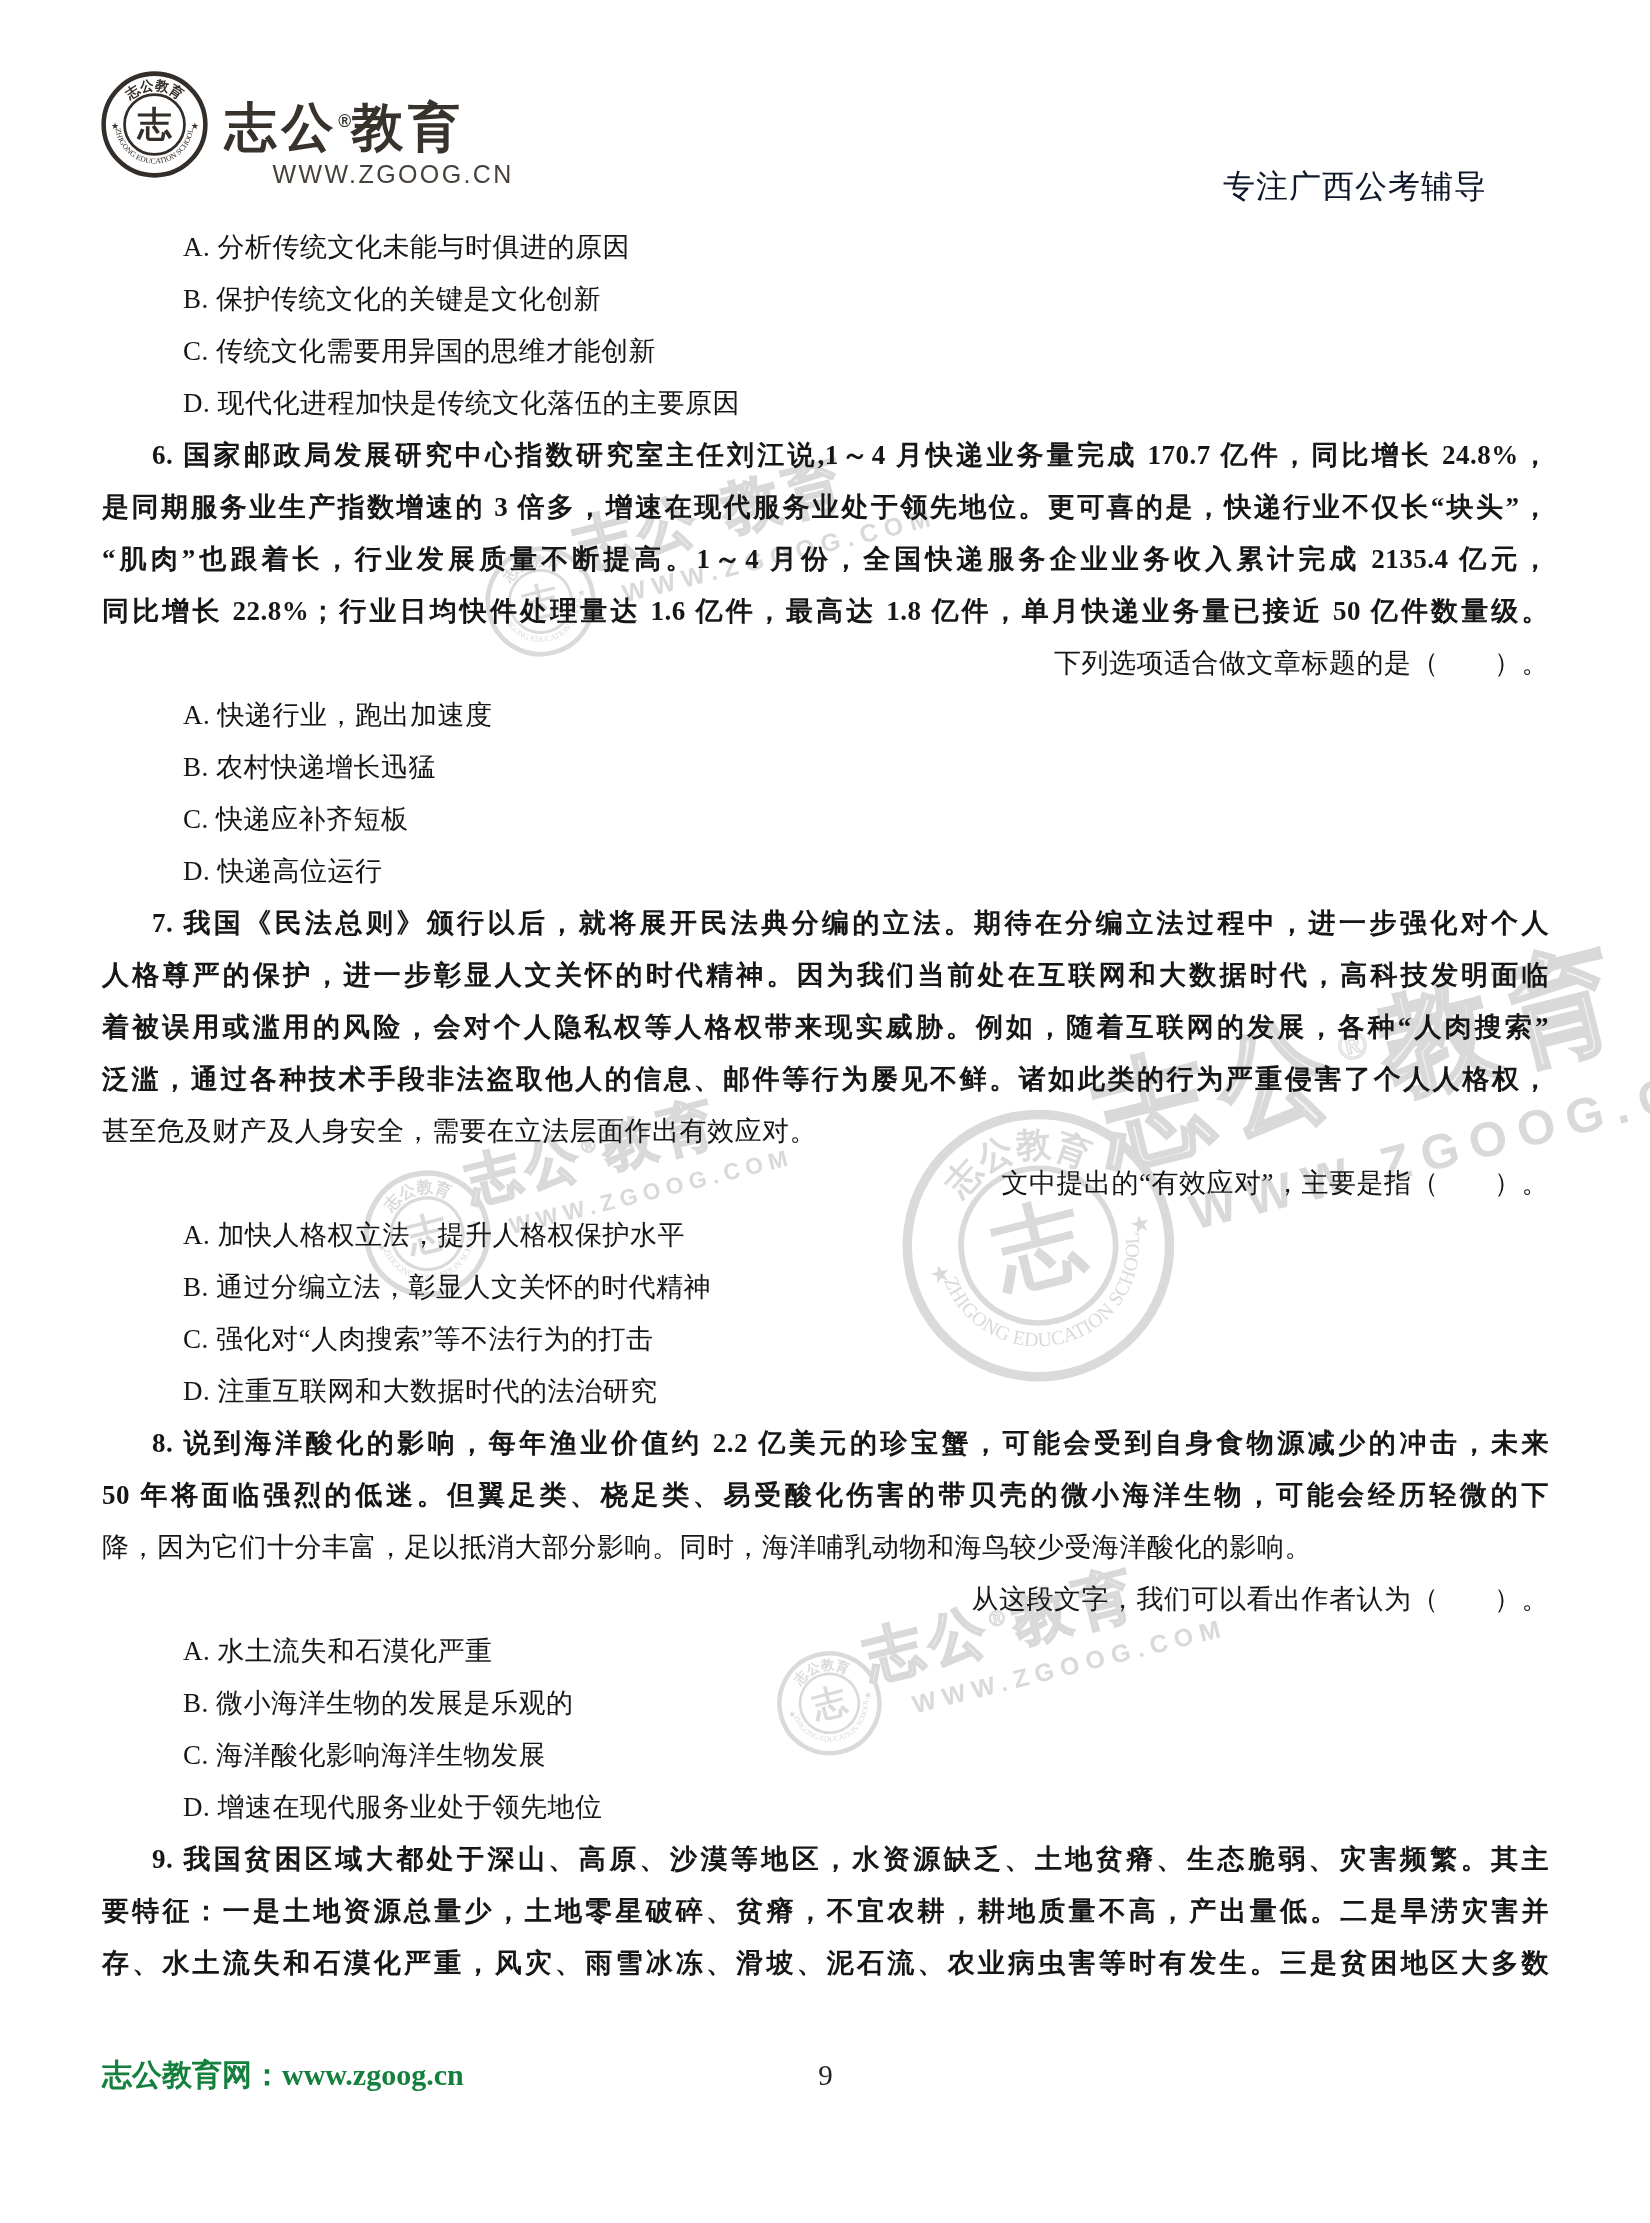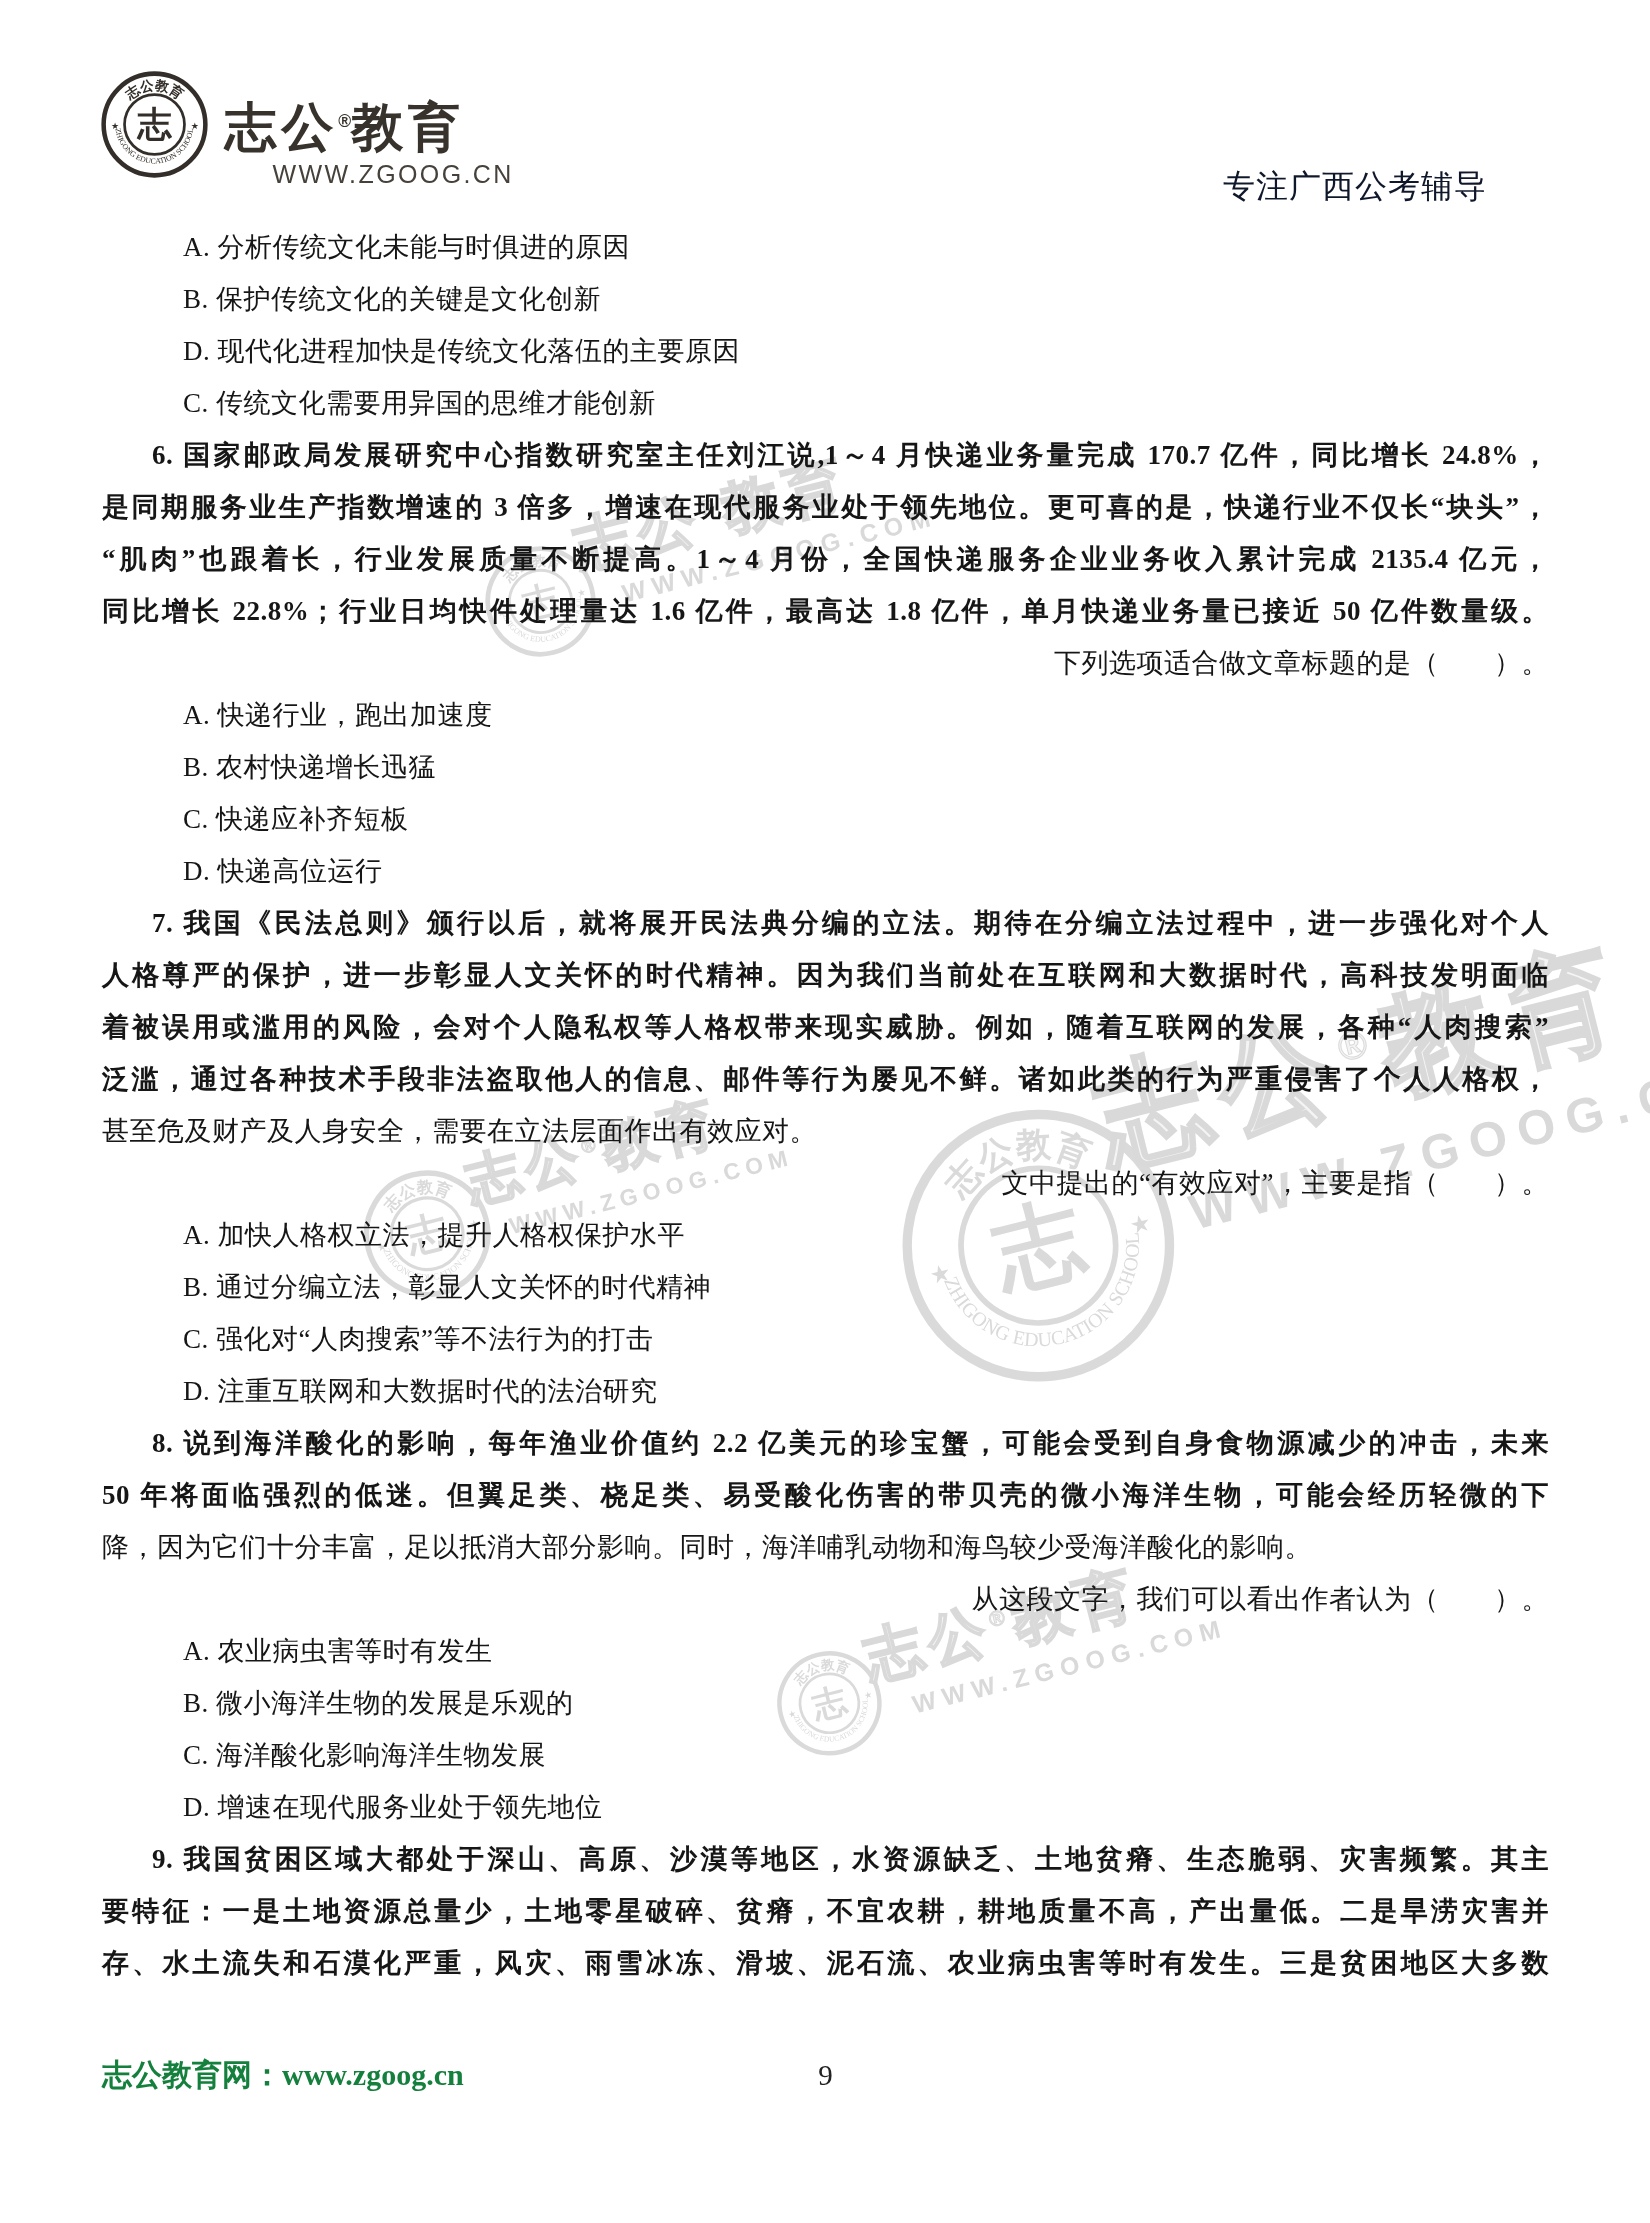--- a/index.html
+++ b/index.html
@@ -165,22 +165,22 @@
     <div class="logo-textcol">
       <div class="logo-brand"><span>志公</span><span class="logo-reg">®</span><span>教育</span></div>
       <div class="logo-url">WWW.ZGOOG.CN</div>
     </div>
   </div>
   <div class="header-tagline">专注广西公考辅导</div>
 
   <div class="doc-body">
     <div class="line opt">A. 分析传统文化未能与时俱进的原因</div>
     <div class="line opt">B. 保护传统文化的关键是文化创新</div>
+    <div class="line opt">C. 传统文化需要用异国的思维才能创新</div>
     <div class="line opt">D. 现代化进程加快是传统文化落伍的主要原因</div>
-    <div class="line opt">C. 传统文化需要用异国的思维才能创新</div>
     <div class="line q full">6. 国家邮政局发展研究中心指数研究室主任刘江说,1～4 月快递业务量完成 170.7 亿件，同比增长 24.8%，</div>
     <div class="line full">是同期服务业生产指数增速的 3 倍多，增速在现代服务业处于领先地位。更可喜的是，快递行业不仅长“块头”，</div>
     <div class="line full">“肌肉”也跟着长，行业发展质量不断提高。1～4 月份，全国快递服务企业业务收入累计完成 2135.4 亿元，</div>
     <div class="line full">同比增长 22.8%；行业日均快件处理量达 1.6 亿件，最高达 1.8 亿件，单月快递业务量已接近 50 亿件数量级。</div>
     <div class="line q">下列选项适合做文章标题的是（　　）。</div>
     <div class="line opt">A. 快递行业，跑出加速度</div>
     <div class="line opt">B. 农村快递增长迅猛</div>
     <div class="line opt">C. 快递应补齐短板</div>
     <div class="line opt">D. 快递高位运行</div>
     <div class="line q full">7. 我国《民法总则》颁行以后，就将展开民法典分编的立法。期待在分编立法过程中，进一步强化对个人</div>
@@ -190,21 +190,21 @@
     <div class="line">甚至危及财产及人身安全，需要在立法层面作出有效应对。</div>
     <div class="line q">文中提出的“有效应对”，主要是指（　　）。</div>
     <div class="line opt">A. 加快人格权立法，提升人格权保护水平</div>
     <div class="line opt">B. 通过分编立法，彰显人文关怀的时代精神</div>
     <div class="line opt">C. 强化对“人肉搜索”等不法行为的打击</div>
     <div class="line opt">D. 注重互联网和大数据时代的法治研究</div>
     <div class="line q full">8. 说到海洋酸化的影响，每年渔业价值约 2.2 亿美元的珍宝蟹，可能会受到自身食物源减少的冲击，未来</div>
     <div class="line full">50 年将面临强烈的低迷。但翼足类、桡足类、易受酸化伤害的带贝壳的微小海洋生物，可能会经历轻微的下</div>
     <div class="line">降，因为它们十分丰富，足以抵消大部分影响。同时，海洋哺乳动物和海鸟较少受海洋酸化的影响。</div>
     <div class="line q">从这段文字，我们可以看出作者认为（　　）。</div>
-    <div class="line opt">A. 农业病虫害等时有发生</div>
+    <div class="line opt">A. 水土流失和石漠化严重</div>
     <div class="line opt">B. 微小海洋生物的发展是乐观的</div>
     <div class="line opt">C. 海洋酸化影响海洋生物发展</div>
     <div class="line opt">D. 增速在现代服务业处于领先地位</div>
     <div class="line q full">9. 我国贫困区域大都处于深山、高原、沙漠等地区，水资源缺乏、土地贫瘠、生态脆弱、灾害频繁。其主</div>
     <div class="line full">要特征：一是土地资源总量少，土地零星破碎、贫瘠，不宜农耕，耕地质量不高，产出量低。二是旱涝灾害并</div>
     <div class="line full">存、水土流失和石漠化严重，风灾、雨雪冰冻、滑坡、泥石流、农业病虫害等时有发生。三是贫困地区大多数</div>
   </div>
 
   <div class="footer-pagenum">9</div>
   <div class="footer-site">志公教育网：www.zgoog.cn</div>

